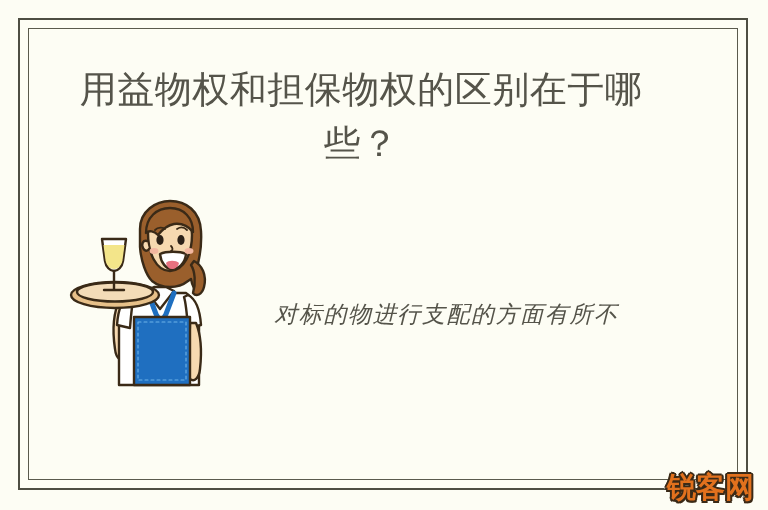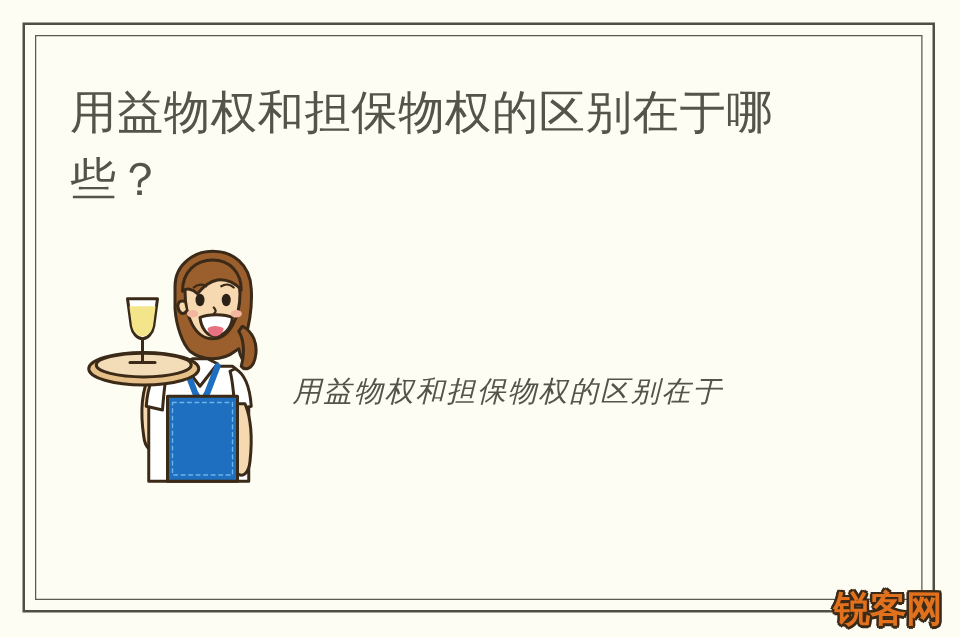--- a/index.html
+++ b/index.html
@@ -13,20 +13,21 @@
     background: #fdfdf4;
     font-family: "Liberation Sans", sans-serif;
     overflow: hidden;
   }
 
   #page {
     position: relative;
     width: 768px;
     height: 510px;
     background: #fdfdf4;
+    text-align: center;
   }
 
   
   .frame-outer {
     position: absolute;
     left: 18px;
     top: 18px;
     width: 730px;
     height: 472px;
     border: 2px solid #4e4e42;
@@ -186,21 +187,21 @@
 
           <ellipse cx="86" cy="52" rx="4.5" ry="3" fill="#f3b7a0" stroke="none"></ellipse>
           <ellipse cx="121" cy="52" rx="4.5" ry="3" fill="#f3b7a0" stroke="none"></ellipse>
 
           <path d="M126 62 C134 66 139 76 136 88 C134 96 128 98 125 94 C128 84 127 72 123 66 Z" fill="#9a5f2c"></path>
         </g>
       </svg>
     </div>
 
     <div class="body-text">
-      <span class="ln">用益物权和担保物权的区别在于</span>
+      <span class="ln">对标的物进行支配的方面有所不</span>
       
       
       
     </div>
 
   </div>
 
   <div class="watermark">锐客网</div>
 
 </div>

